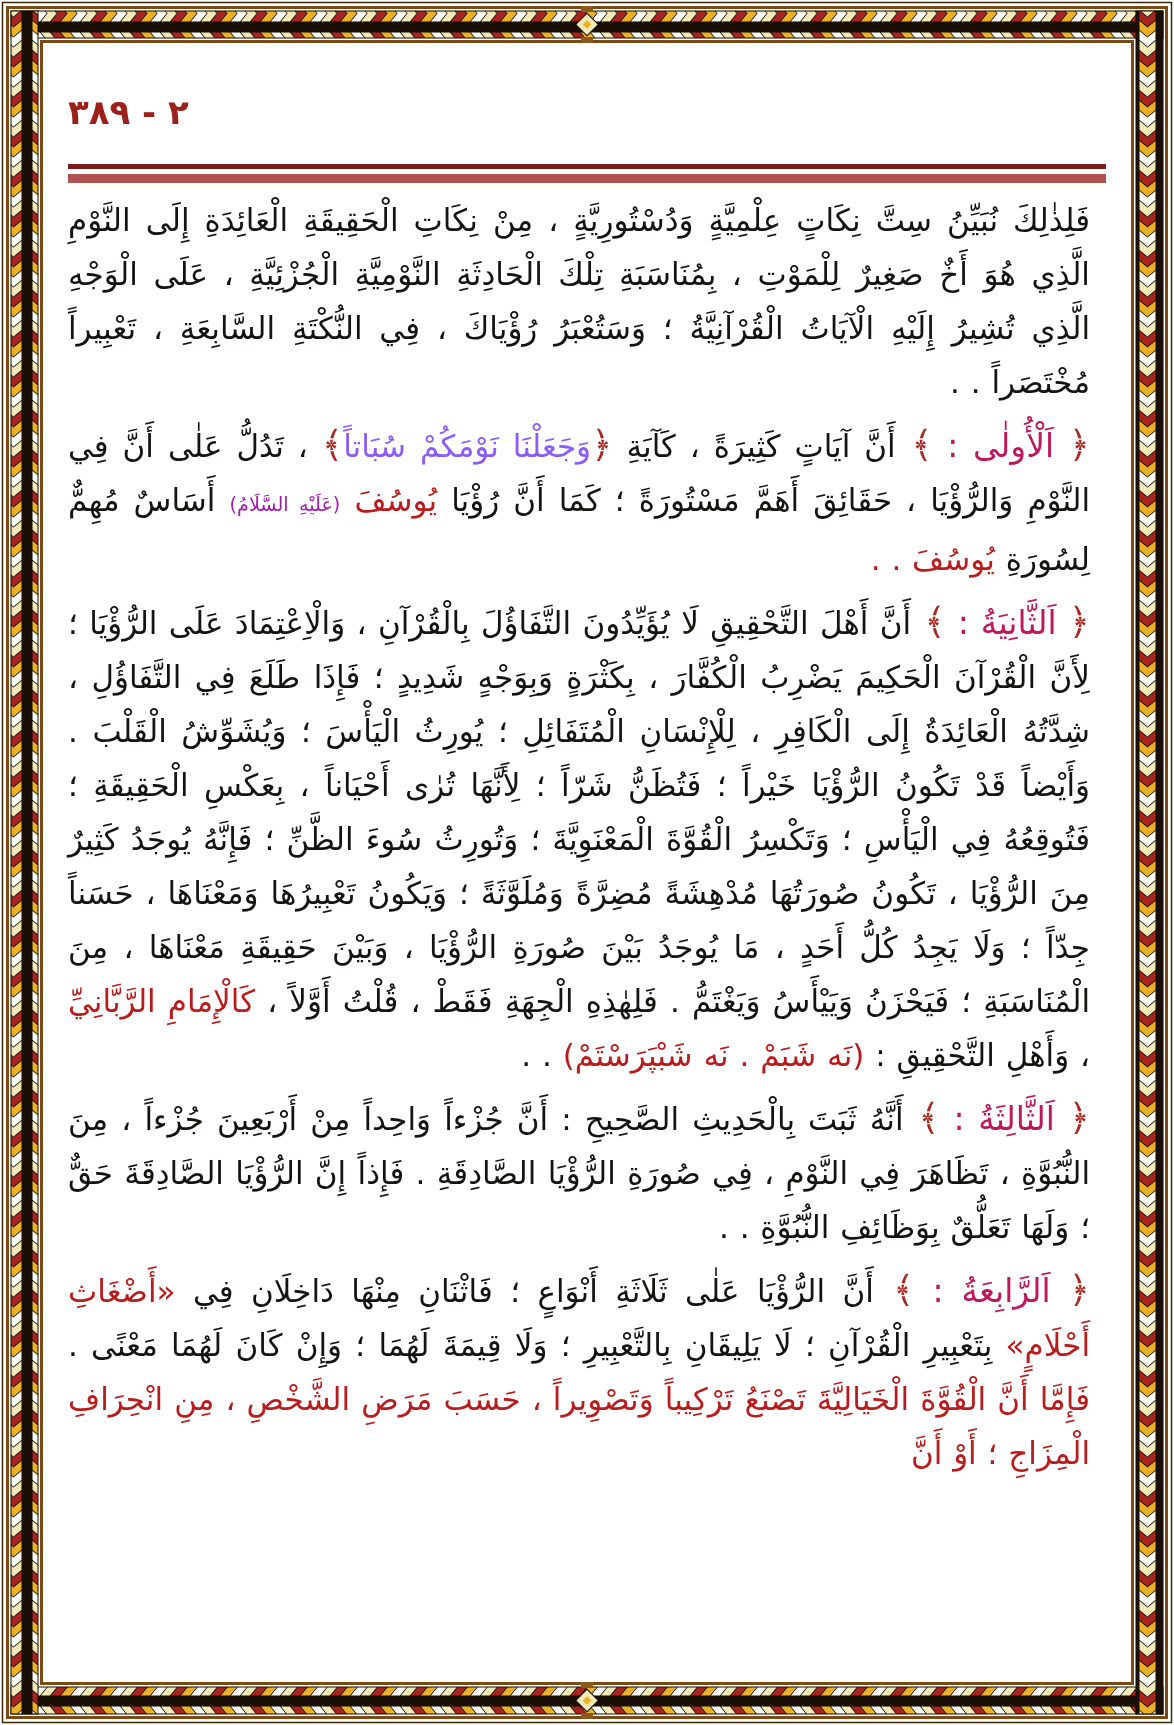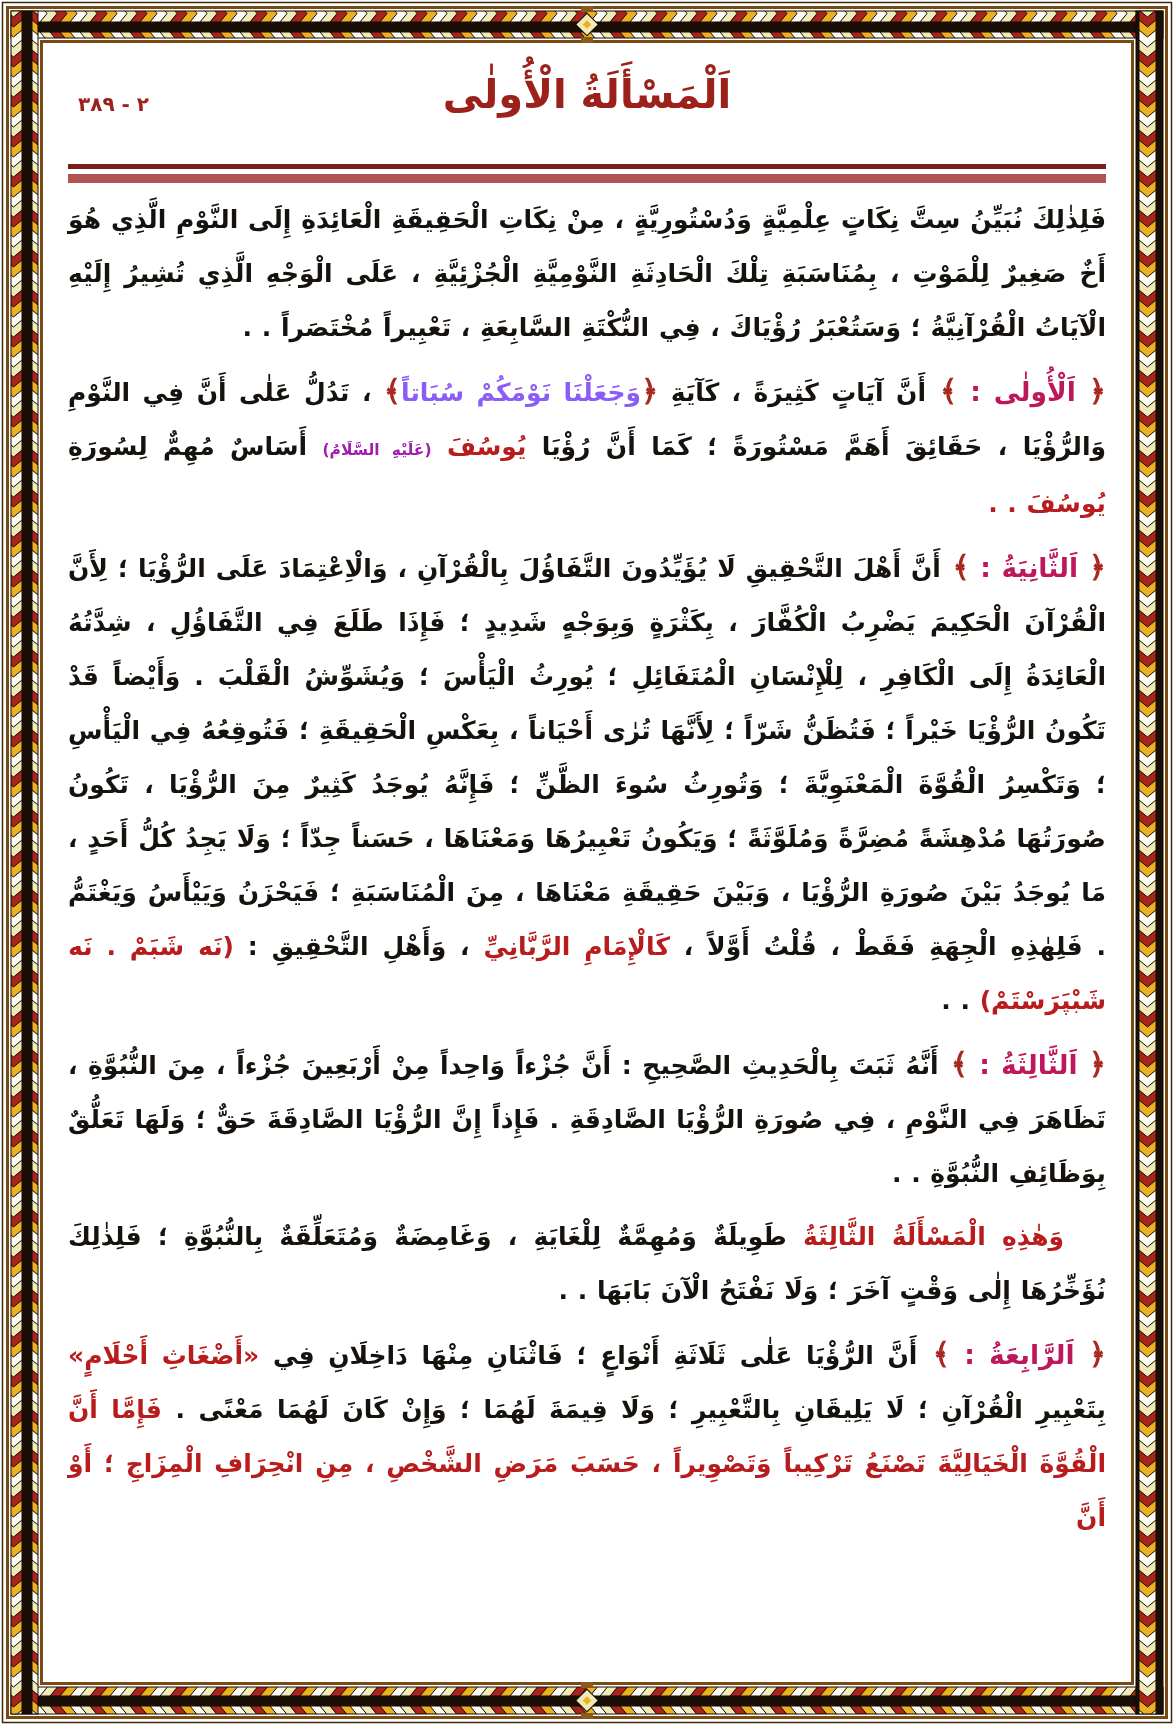--- a/index.html
+++ b/index.html
@@ -7,36 +7,36 @@
     width:1174px;height:1725px;position:relative;background:#ffffff;
     font-family:"DejaVu Sans",sans-serif;overflow:hidden;
   }
   .frame-svg{position:absolute;inset:0;z-index:0;pointer-events:none;}
   .page-content{
     position:absolute;top:44px;left:52px;right:52px;bottom:44px;
     padding:8px 16px 0 16px;z-index:1;direction:rtl;
   }
   .header{position:relative;text-align:center;margin-top:12px;height:96px;}
   .page-number{
-    position:absolute;right:auto;left:10px;top:28px;
-    color:#9c211b;font-size:20px;font-weight:700;letter-spacing:2px;
+    position:absolute;right:auto;left:0;top:28px;
+    color:#9c211b;font-size:34px;font-weight:700;letter-spacing:2px;
     direction:ltr;
   }
   .page-title{
     display:inline-block;color:#9c211b;font-size:40px;font-weight:700;
     line-height:1.5;
   }
   .rules{margin:4px 0 10px 0;}
   .rule-dark{height:5px;background:#7e1c1c;}
   .rule-gap{height:5px;}
   .rule-light{height:9px;background:#b25353;}
   .body-text{margin-top:6px;}
   .para{
-    margin:5px 0 9px 0;text-align:justify;direction:rtl;
-    font-size:25px;font-weight:700;line-height:54px;color:#16120e;
+    margin:5px 16px 9px 0;text-align:justify;direction:rtl;
+    font-size:31px;font-weight:400;line-height:54px;color:#16120e;
     word-spacing:1px;
   }
   .para.indent{text-indent:42px;}
   .seg-black{color:#16120e;}
   .seg-red{color:#b91c1c;}
   .seg-label{color:#be185d;font-size:1.06em;}
   .seg-quran{color:#8b5cf6;}
   .seg-ornament{color:#a8291f;font-size:1.18em;}
   .seg-pbuh{color:#a21caf;font-size:0.62em;}
 </style>
@@ -88,31 +88,29 @@
   <g transform="translate(587,1700.5) rotate(45)">
     <rect x="-8" y="-8" width="16" height="16" fill="#f1e9b6" stroke="#100a02" stroke-width="1"></rect>
     <rect x="-3" y="-3" width="6" height="6" fill="#edb022"></rect>
   </g>
 </svg>
 
 <div class="page-content">
 
   <div class="header">
     <div class="page-number">٢ - ٣٨٩</div>
-    <div class="page-title">اَلْمَسْأَلَةُ الْأُولٰى</div>
   </div>
 
   <div class="rules">
     <div class="rule-dark"></div>
     <div class="rule-gap"></div>
     <div class="rule-light"></div>
   </div>
 
   <div class="body-text">
       <p class="para"><span class="seg-black">فَلِذٰلِكَ نُبَيِّنُ سِتَّ نِكَاتٍ عِلْمِيَّةٍ وَدُسْتُورِيَّةٍ ، مِنْ نِكَاتِ الْحَقِيقَةِ الْعَائِدَةِ إِلَى النَّوْمِ الَّذِي هُوَ أَخٌ صَغِيرٌ لِلْمَوْتِ ، بِمُنَاسَبَةِ تِلْكَ الْحَادِثَةِ النَّوْمِيَّةِ الْجُزْئِيَّةِ ، عَلَى الْوَجْهِ الَّذِي تُشِيرُ إِلَيْهِ الْآيَاتُ الْقُرْآنِيَّةُ ؛ وَسَتُعْبَرُ رُؤْيَاكَ ، فِي النُّكْتَةِ السَّابِعَةِ ، تَعْبِيراً مُخْتَصَراً . .</span></p>
       <p class="para"><span class="seg-ornament">﴿</span><span class="seg-label"> اَلْأُولٰى : </span><span class="seg-ornament">﴾ </span><span class="seg-black">أَنَّ آيَاتٍ كَثِيرَةً ، كَآيَةِ </span><span class="seg-ornament">﴿</span><span class="seg-quran">وَجَعَلْنَا نَوْمَكُمْ سُبَاتاً</span><span class="seg-ornament">﴾</span><span class="seg-black"> ، تَدُلُّ عَلٰى أَنَّ فِي النَّوْمِ وَالرُّؤْيَا ، حَقَائِقَ أَهَمَّ مَسْتُورَةً ؛ كَمَا أَنَّ رُؤْيَا </span><span class="seg-red">يُوسُفَ </span><span class="seg-pbuh">(عَلَيْهِ السَّلَامُ)</span><span class="seg-black"> أَسَاسٌ مُهِمٌّ لِسُورَةِ </span><span class="seg-red">يُوسُفَ . .</span></p>
       <p class="para"><span class="seg-ornament">﴿</span><span class="seg-label"> اَلثَّانِيَةُ : </span><span class="seg-ornament">﴾ </span><span class="seg-black">أَنَّ أَهْلَ التَّحْقِيقِ لَا يُؤَيِّدُونَ التَّفَاؤُلَ بِالْقُرْآنِ ، وَالْاِعْتِمَادَ عَلَى الرُّؤْيَا ؛ لِأَنَّ الْقُرْآنَ الْحَكِيمَ يَضْرِبُ الْكُفَّارَ ، بِكَثْرَةٍ وَبِوَجْهٍ شَدِيدٍ ؛ فَإِذَا طَلَعَ فِي التَّفَاؤُلِ ، شِدَّتُهُ الْعَائِدَةُ إِلَى الْكَافِرِ ، لِلْإِنْسَانِ الْمُتَفَائِلِ ؛ يُورِثُ الْيَأْسَ ؛ وَيُشَوِّشُ الْقَلْبَ . وَأَيْضاً قَدْ تَكُونُ الرُّؤْيَا خَيْراً ؛ فَتُظَنُّ شَرّاً ؛ لِأَنَّهَا تُرٰى أَحْيَاناً ، بِعَكْسِ الْحَقِيقَةِ ؛ فَتُوقِعُهُ فِي الْيَأْسِ ؛ وَتَكْسِرُ الْقُوَّةَ الْمَعْنَوِيَّةَ ؛ وَتُورِثُ سُوءَ الظَّنِّ ؛ فَإِنَّهُ يُوجَدُ كَثِيرٌ مِنَ الرُّؤْيَا ، تَكُونُ صُورَتُهَا مُدْهِشَةً مُضِرَّةً وَمُلَوَّثَةً ؛ وَيَكُونُ تَعْبِيرُهَا وَمَعْنَاهَا ، حَسَناً جِدّاً ؛ وَلَا يَجِدُ كُلُّ أَحَدٍ ، مَا يُوجَدُ بَيْنَ صُورَةِ الرُّؤْيَا ، وَبَيْنَ حَقِيقَةِ مَعْنَاهَا ، مِنَ الْمُنَاسَبَةِ ؛ فَيَحْزَنُ وَيَيْأَسُ وَيَغْتَمُّ . فَلِهٰذِهِ الْجِهَةِ فَقَطْ ، قُلْتُ أَوَّلاً ، </span><span class="seg-red">كَالْإِمَامِ الرَّبَّانِيِّ</span><span class="seg-black"> ، وَأَهْلِ التَّحْقِيقِ : </span><span class="seg-red">(نَه شَبَمْ . نَه شَبْپَرَسْتَمْ)</span><span class="seg-black"> . .</span></p>
       <p class="para"><span class="seg-ornament">﴿</span><span class="seg-label"> اَلثَّالِثَةُ : </span><span class="seg-ornament">﴾ </span><span class="seg-black">أَنَّهُ ثَبَتَ بِالْحَدِيثِ الصَّحِيحِ : أَنَّ جُزْءاً وَاحِداً مِنْ أَرْبَعِينَ جُزْءاً ، مِنَ النُّبُوَّةِ ، تَظَاهَرَ فِي النَّوْمِ ، فِي صُورَةِ الرُّؤْيَا الصَّادِقَةِ . فَإِذاً إِنَّ الرُّؤْيَا الصَّادِقَةَ حَقٌّ ؛ وَلَهَا تَعَلُّقٌ بِوَظَائِفِ النُّبُوَّةِ . .</span></p>
-      <p class="para indent"><span class="seg-red">وَهٰذِهِ الْمَسْأَلَةُ الثَّالِثَةُ </span><span class="seg-black">طَوِيلَةٌ وَمُهِمَّةٌ لِلْغَايَةِ ، وَغَامِضَةٌ وَمُتَعَلِّقَةٌ بِالنُّبُوَّةِ ؛ فَلِذٰلِكَ نُؤَخِّرُهَا إِلٰى وَقْتٍ آخَرَ ؛ وَلَا نَفْتَحُ الْآنَ بَابَهَا . .</span></p>
       <p class="para"><span class="seg-ornament">﴿</span><span class="seg-label"> اَلرَّابِعَةُ : </span><span class="seg-ornament">﴾ </span><span class="seg-black">أَنَّ الرُّؤْيَا عَلٰى ثَلَاثَةِ أَنْوَاعٍ ؛ فَاثْنَانِ مِنْهَا دَاخِلَانِ فِي </span><span class="seg-red">«أَضْغَاثِ أَحْلَامٍ»</span><span class="seg-black"> بِتَعْبِيرِ الْقُرْآنِ ؛ لَا يَلِيقَانِ بِالتَّعْبِيرِ ؛ وَلَا قِيمَةَ لَهُمَا ؛ وَإِنْ كَانَ لَهُمَا مَعْنًى . </span><span class="seg-red">فَإِمَّا أَنَّ الْقُوَّةَ الْخَيَالِيَّةَ تَصْنَعُ تَرْكِيباً وَتَصْوِيراً ، حَسَبَ مَرَضِ الشَّخْصِ ، مِنِ انْحِرَافِ الْمِزَاجِ ؛ أَوْ أَنَّ</span></p>
     </div>
 
 </div>
 
 </body></html>

